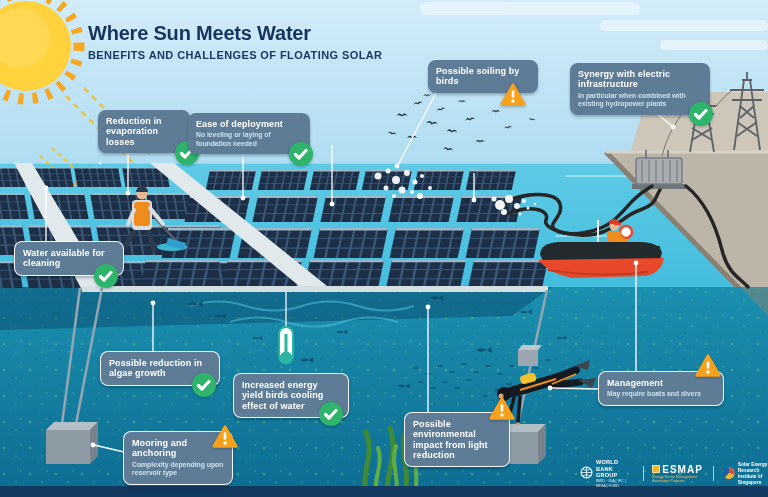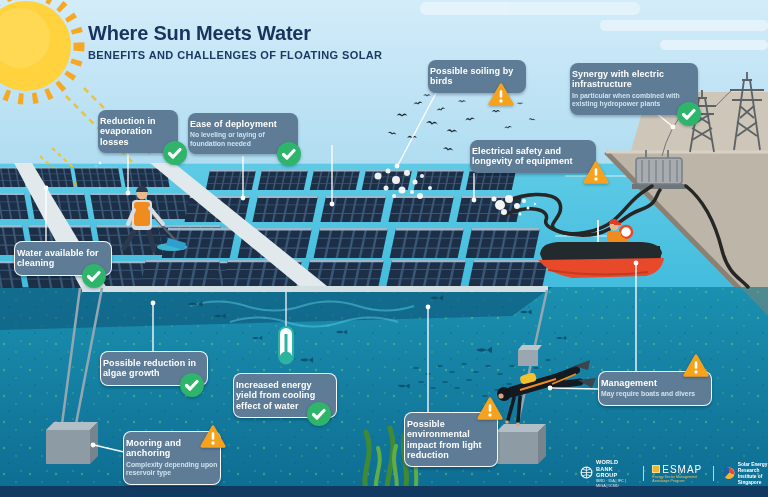--- a/index.html
+++ b/index.html
@@ -3,39 +3,39 @@
 <meta charset="utf-8">
 <style>
   html,body{margin:0;padding:0;background:#9fc9df;}
   .stage{position:relative;width:768px;height:497px;overflow:hidden;
          font-family:"Liberation Sans",sans-serif;background:#bfe3f3;}
   .scene{position:absolute;left:0;top:0;}
   .hdr{position:absolute;left:88px;top:22px;z-index:3;}
   .hdr h1{margin:0;font-size:20px;font-weight:bold;color:#17355c;letter-spacing:-0.2px;}
   .hdr .sub{margin-top:4px;font-size:11px;font-weight:bold;color:#1b3a63;letter-spacing:0.4px;}
   .callout{position:absolute;z-index:3;background:#5e7c96;border-radius:8px;
-           padding:6px 2px;color:#fff;box-shadow:0 2px 3px rgba(0,20,40,.28);}
+           padding:6px 8px;color:#fff;box-shadow:0 2px 3px rgba(0,20,40,.28);}
   .callout.bordered{border:1.5px solid rgba(255,255,255,.95);}
   .c-title{font-size:9px;font-weight:bold;line-height:1.15;letter-spacing:.1px;}
   .c-sub{font-size:6.8px;line-height:1.25;color:#cfe2ee;margin-top:2px;font-weight:bold;}
   .badge{position:absolute;width:26px;height:26px;z-index:4;
          filter:drop-shadow(0 1.5px 1.5px rgba(0,20,40,.3));}
   .badge svg{width:100%;height:100%;display:block;}
   .footer{position:absolute;left:580px;top:459px;z-index:3;display:flex;gap:9px;
           align-items:center;color:#fff;}
   .sep{width:1px;height:15px;background:rgba(255,255,255,.7);}
   .wbg{display:flex;gap:3px;align-items:center;}
   .wbg-text{display:flex;flex-direction:column;line-height:1.2;}
   .wbg-title{font-size:5.6px;font-weight:bold;letter-spacing:.2px;}
   .wbg-sub{font-size:3.8px;opacity:.85;}
   .esmap{display:flex;flex-direction:column;line-height:1.1;}
   .esmap-row{display:flex;align-items:center;gap:2px;}
   .esmap-sq{width:8px;height:8px;background:#f2b62a;
             box-shadow:inset 0 0 0 1px rgba(255,255,255,.5);}
-  .esmap-title{font-size:10px;font-weight:normal;letter-spacing:1px;}
+  .esmap-title{font-size:10px;font-weight:bold;letter-spacing:1px;}
   .esmap-sub{font-size:3.6px;color:#f2c05a;margin-top:1px;}
   .seris{display:flex;gap:3px;align-items:center;}
   .seris-text{display:flex;flex-direction:column;line-height:1.25;font-size:4.8px;font-weight:bold;}
 </style>
 </head>
 <body>
 
 <div class="stage">
 
 <svg class="scene" width="768" height="497" viewBox="0 0 768 497">
@@ -430,30 +430,20 @@
   <div class="c-title">Synergy with electric infrastructure</div>
   <div class="c-sub">In particular when combined with existing hydropower plants</div>
   <span class="badge" style="right:-4px;bottom:-12px">
     <svg viewBox="0 0 26 26">
           <circle cx="13" cy="13" r="12" fill="#2fb56b"></circle>
           <path d="M7.5 13.5l3.5 3.5 7-7.5" stroke="#fff" stroke-width="3.2" fill="none" stroke-linecap="round" stroke-linejoin="round"></path>
         </svg>
   </span>
 </div>
 
-<div class="callout" style="left:470px;top:140px;width:122px">
-  <div class="c-title">Electrical safety and longevity of equipment</div>
-  <span class="badge" style="right:-13px;bottom:-13px">
-    <svg viewBox="0 0 28 26">
-          <path d="M14 2 L26 23 H2 Z" fill="#f6a21d" stroke="#f6a21d" stroke-width="3" stroke-linejoin="round"></path>
-          <rect x="12.6" y="8" width="2.8" height="8" rx="1.4" fill="#fff"></rect>
-          <circle cx="14" cy="19.5" r="1.8" fill="#fff"></circle>
-        </svg>
-  </span>
-</div>
 
 <div class="callout bordered" style="left:100px;top:351px;width:102px">
   <div class="c-title">Possible reduction in algae growth</div>
   <span class="badge" style="right:2px;bottom:-13px">
     <svg viewBox="0 0 26 26">
           <circle cx="13" cy="13" r="12" fill="#2fb56b"></circle>
           <path d="M7.5 13.5l3.5 3.5 7-7.5" stroke="#fff" stroke-width="3.2" fill="none" stroke-linecap="round" stroke-linejoin="round"></path>
         </svg>
   </span>
 </div>
@@ -462,21 +452,21 @@
   <div class="c-title">Water available for cleaning</div>
   <span class="badge" style="right:4px;bottom:-14px">
     <svg viewBox="0 0 26 26">
           <circle cx="13" cy="13" r="12" fill="#2fb56b"></circle>
           <path d="M7.5 13.5l3.5 3.5 7-7.5" stroke="#fff" stroke-width="3.2" fill="none" stroke-linecap="round" stroke-linejoin="round"></path>
         </svg>
   </span>
 </div>
 
 <div class="callout bordered" style="left:233px;top:373px;width:98px">
-  <div class="c-title">Increased energy yield from cooling effect of water</div>
+  <div class="c-title">Increased energy yield birds cooling effect of water</div>
   <span class="badge" style="right:4px;bottom:-10px">
     <svg viewBox="0 0 26 26">
           <circle cx="13" cy="13" r="12" fill="#2fb56b"></circle>
           <path d="M7.5 13.5l3.5 3.5 7-7.5" stroke="#fff" stroke-width="3.2" fill="none" stroke-linecap="round" stroke-linejoin="round"></path>
         </svg>
   </span>
 </div>
 
 <div class="callout bordered" style="left:123px;top:431px;width:92px">
   <div class="c-title">Mooring and anchoring</div>

